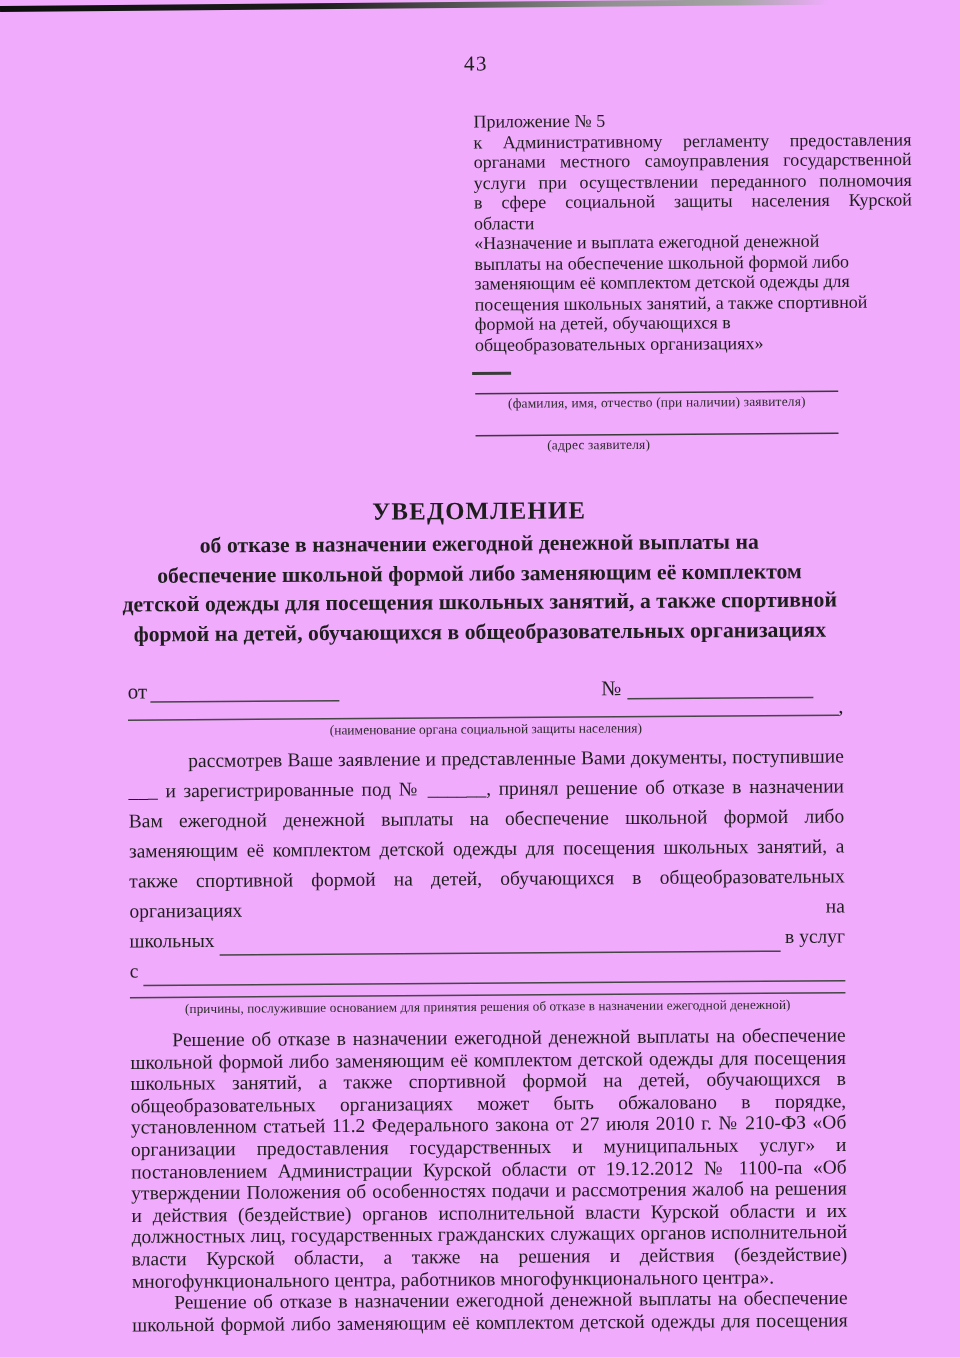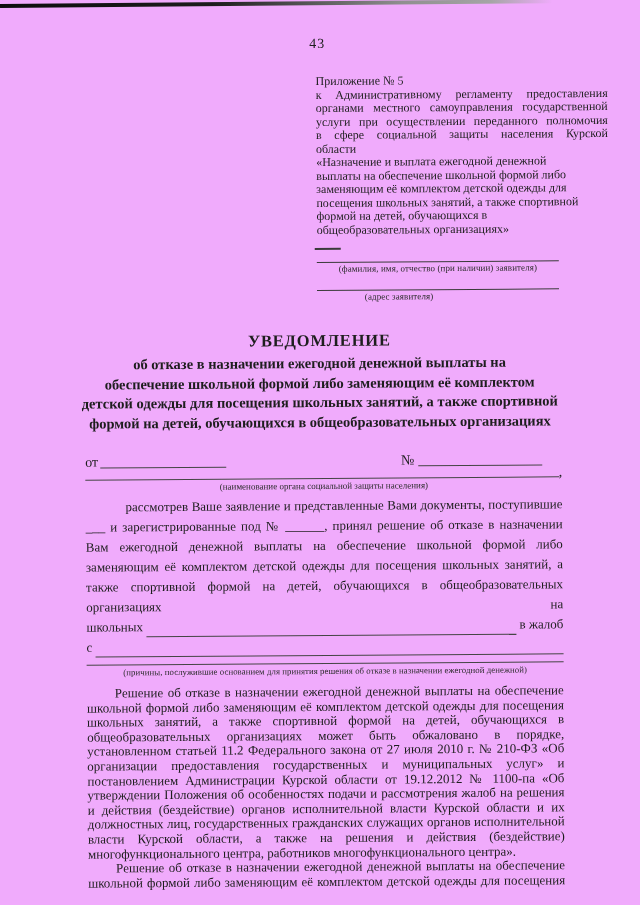--- a/index.html
+++ b/index.html
@@ -115,21 +115,21 @@
       <span class="comma">,</span>
     </div>
     <div class="org-caption">(наименование органа социальной защиты населения)</div>
 
     <div class="main">
       <p class="para1">рассмотрев Ваше заявление и представленные Вами документы, поступившие ___ и зарегистрированные под № ______, принял решение об отказе в назначении Вам ежегодной денежной выплаты на обеспечение школьной формой либо заменяющим её комплектом детской одежды для посещения школьных занятий, а также спортивной формой на детей, обучающихся в общеобразовательных организациях на</p>
 
       <div class="fill-row">
         <span>школьных</span>
         <span class="fill"></span>
-        <span>в жалоб</span>
+        <span>в услуг</span>
       </div>
 
       <div class="fill-row">
         <span>с</span>
         <span class="fill last"></span>
       </div>
 
       <div class="extra-rule"></div>
       <div class="reasons-caption">(причины, послужившие основанием для принятия решения об отказе в назначении ежегодной денежной)</div>
 

